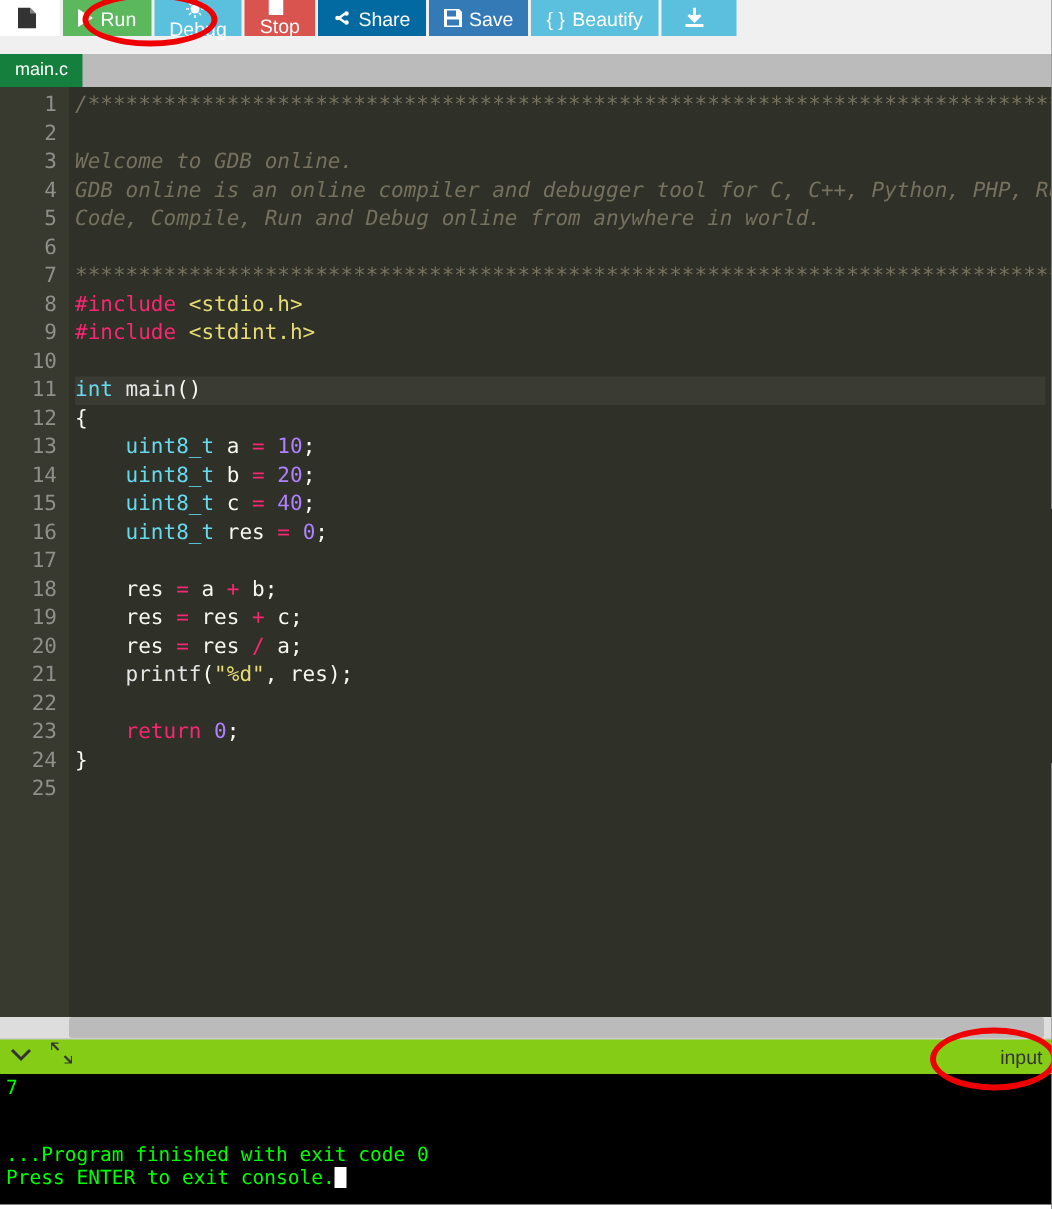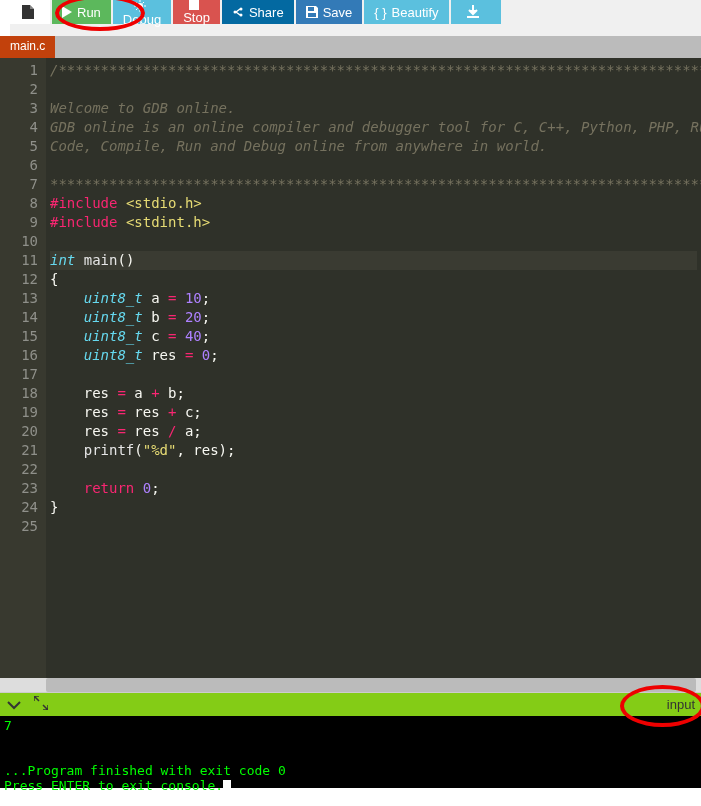--- a/index.html
+++ b/index.html
@@ -1,60 +1,60 @@
 <!DOCTYPE html>
 <html><head>
 <meta charset="utf-8">
 <style>
 * { margin: 0; padding: 0; box-sizing: border-box; }
 body { font-family: Arial, sans-serif; width: 701px; height: 806px; background: #fff; overflow: hidden; }
 
-.toolbar { display: flex; height: 36px; background: #f0f0f0; margin-left: 10px; }
+.toolbar { display: flex; height: 36px; background: #f0f0f0; }
 .tool-btn { display: inline-flex; align-items: center; padding: 0 10px; margin-right: 2px; color: #fff; font-size: 13px; cursor: pointer; border: none; height: 24px; }
 .tool-btn .icon { margin-right: 5px; display: inline-flex; }
 .btn-new { background: #fff; color: #333; width: 40px; justify-content: center; }
 .btn-run { background: #5cb85c; position: relative; }
 .btn-debug { background: #5bc0de; flex-direction: column; }
 .btn-stop { background: #d9534f; flex-direction: column; }
 .btn-share { background: #0369a1; }
 .btn-save { background: #337ab7; text-align: center; }
 .btn-beautify { background: #5bc0de; }
 .btn-download { background: #5bc0de; width: 50px; justify-content: center; }
 
 .annot-run { position: absolute; left: 55px; top: -5px; width: 90px; height: 36px; border: 4px solid #e00; border-radius: 50%; pointer-events: none; z-index: 10; }
 
 .tab-bar { background: #bbb; height: 22px; display: flex; }
-.tab { background: #c2410c; color: #fff; font-size: 12px; padding: 3px 10px; }
+.tab { background: #15803d; color: #fff; font-size: 12px; padding: 3px 10px; }
 
 .editor { display: flex; background: #2f3129; height: 620px; font-family: 'Consolas', monospace; font-size: 14px; }
 .gutter { background: #38392f; color: #8f908a; text-align: right; padding: 3px 8px 3px 6px; user-select: none; width: 46px; flex-shrink: 0; }
 .gutter div { height: 19px; line-height: 19px; }
 .code { flex: 1; padding: 3px 4px; color: #f8f8f2; white-space: pre; overflow: hidden; }
 .code .line { height: 19px; line-height: 19px; }
 .line.active { background: #3a3b32; }
 
 .c-comment { color: #75715e; font-style: italic; }
 .c-keyword { color: #f92672; }
-.c-keyword2 { color: #66d9ef; font-style: italic; }
+.c-keyword2 { color: #66d9ef; }
 .c-string { color: #e6db74; }
 .c-number { color: #ae81ff; }
 .c-func { color: #e5e5e5; }
 .c-op { color: #f92672; }
 
 .scrollbar-track { height: 14px; background: #ddd; position: relative; }
 .scrollbar-thumb { position: absolute; left: 46px; top: 0; height: 14px; width: 650px; background: #bbb; border-radius: 2px; }
 
 .console-bar { height: 24px; background: #84cc16; display: flex; align-items: center; padding: 0 6px; justify-content: space-between; border-top: 1px solid #ccc; }
 .console-bar .left { display: flex; gap: 12px; }
 .console-bar .chev, .console-bar .expand { cursor: pointer; color: #333; font-size: 16px; }
 .console-bar .input-label { font-size: 13px; color: #333; position: relative; }
 
 .annot-input { position: absolute; right: -10px; top: -12px; width: 85px; height: 42px; border: 4px solid #e00; border-radius: 50%; pointer-events: none; }
 
-.console { background: #000; color: #0f0; font-family: 'Consolas', monospace; font-size: 13px; padding: 2px 4px; height: 72px; white-space: pre; }
+.console { background: #000; color: #0f0; font-family: 'Consolas', monospace; font-size: 13px; padding: 2px 4px; height: 87px; white-space: pre; }
 .console .cursor { display: inline-block; width: 8px; height: 14px; background: #fff; vertical-align: middle; }
 </style>
 </head>
 <body>
 
 <div class="annot-run"></div>
 
 <div class="toolbar">
   <button class="tool-btn btn-new">
     <span class="icon">

